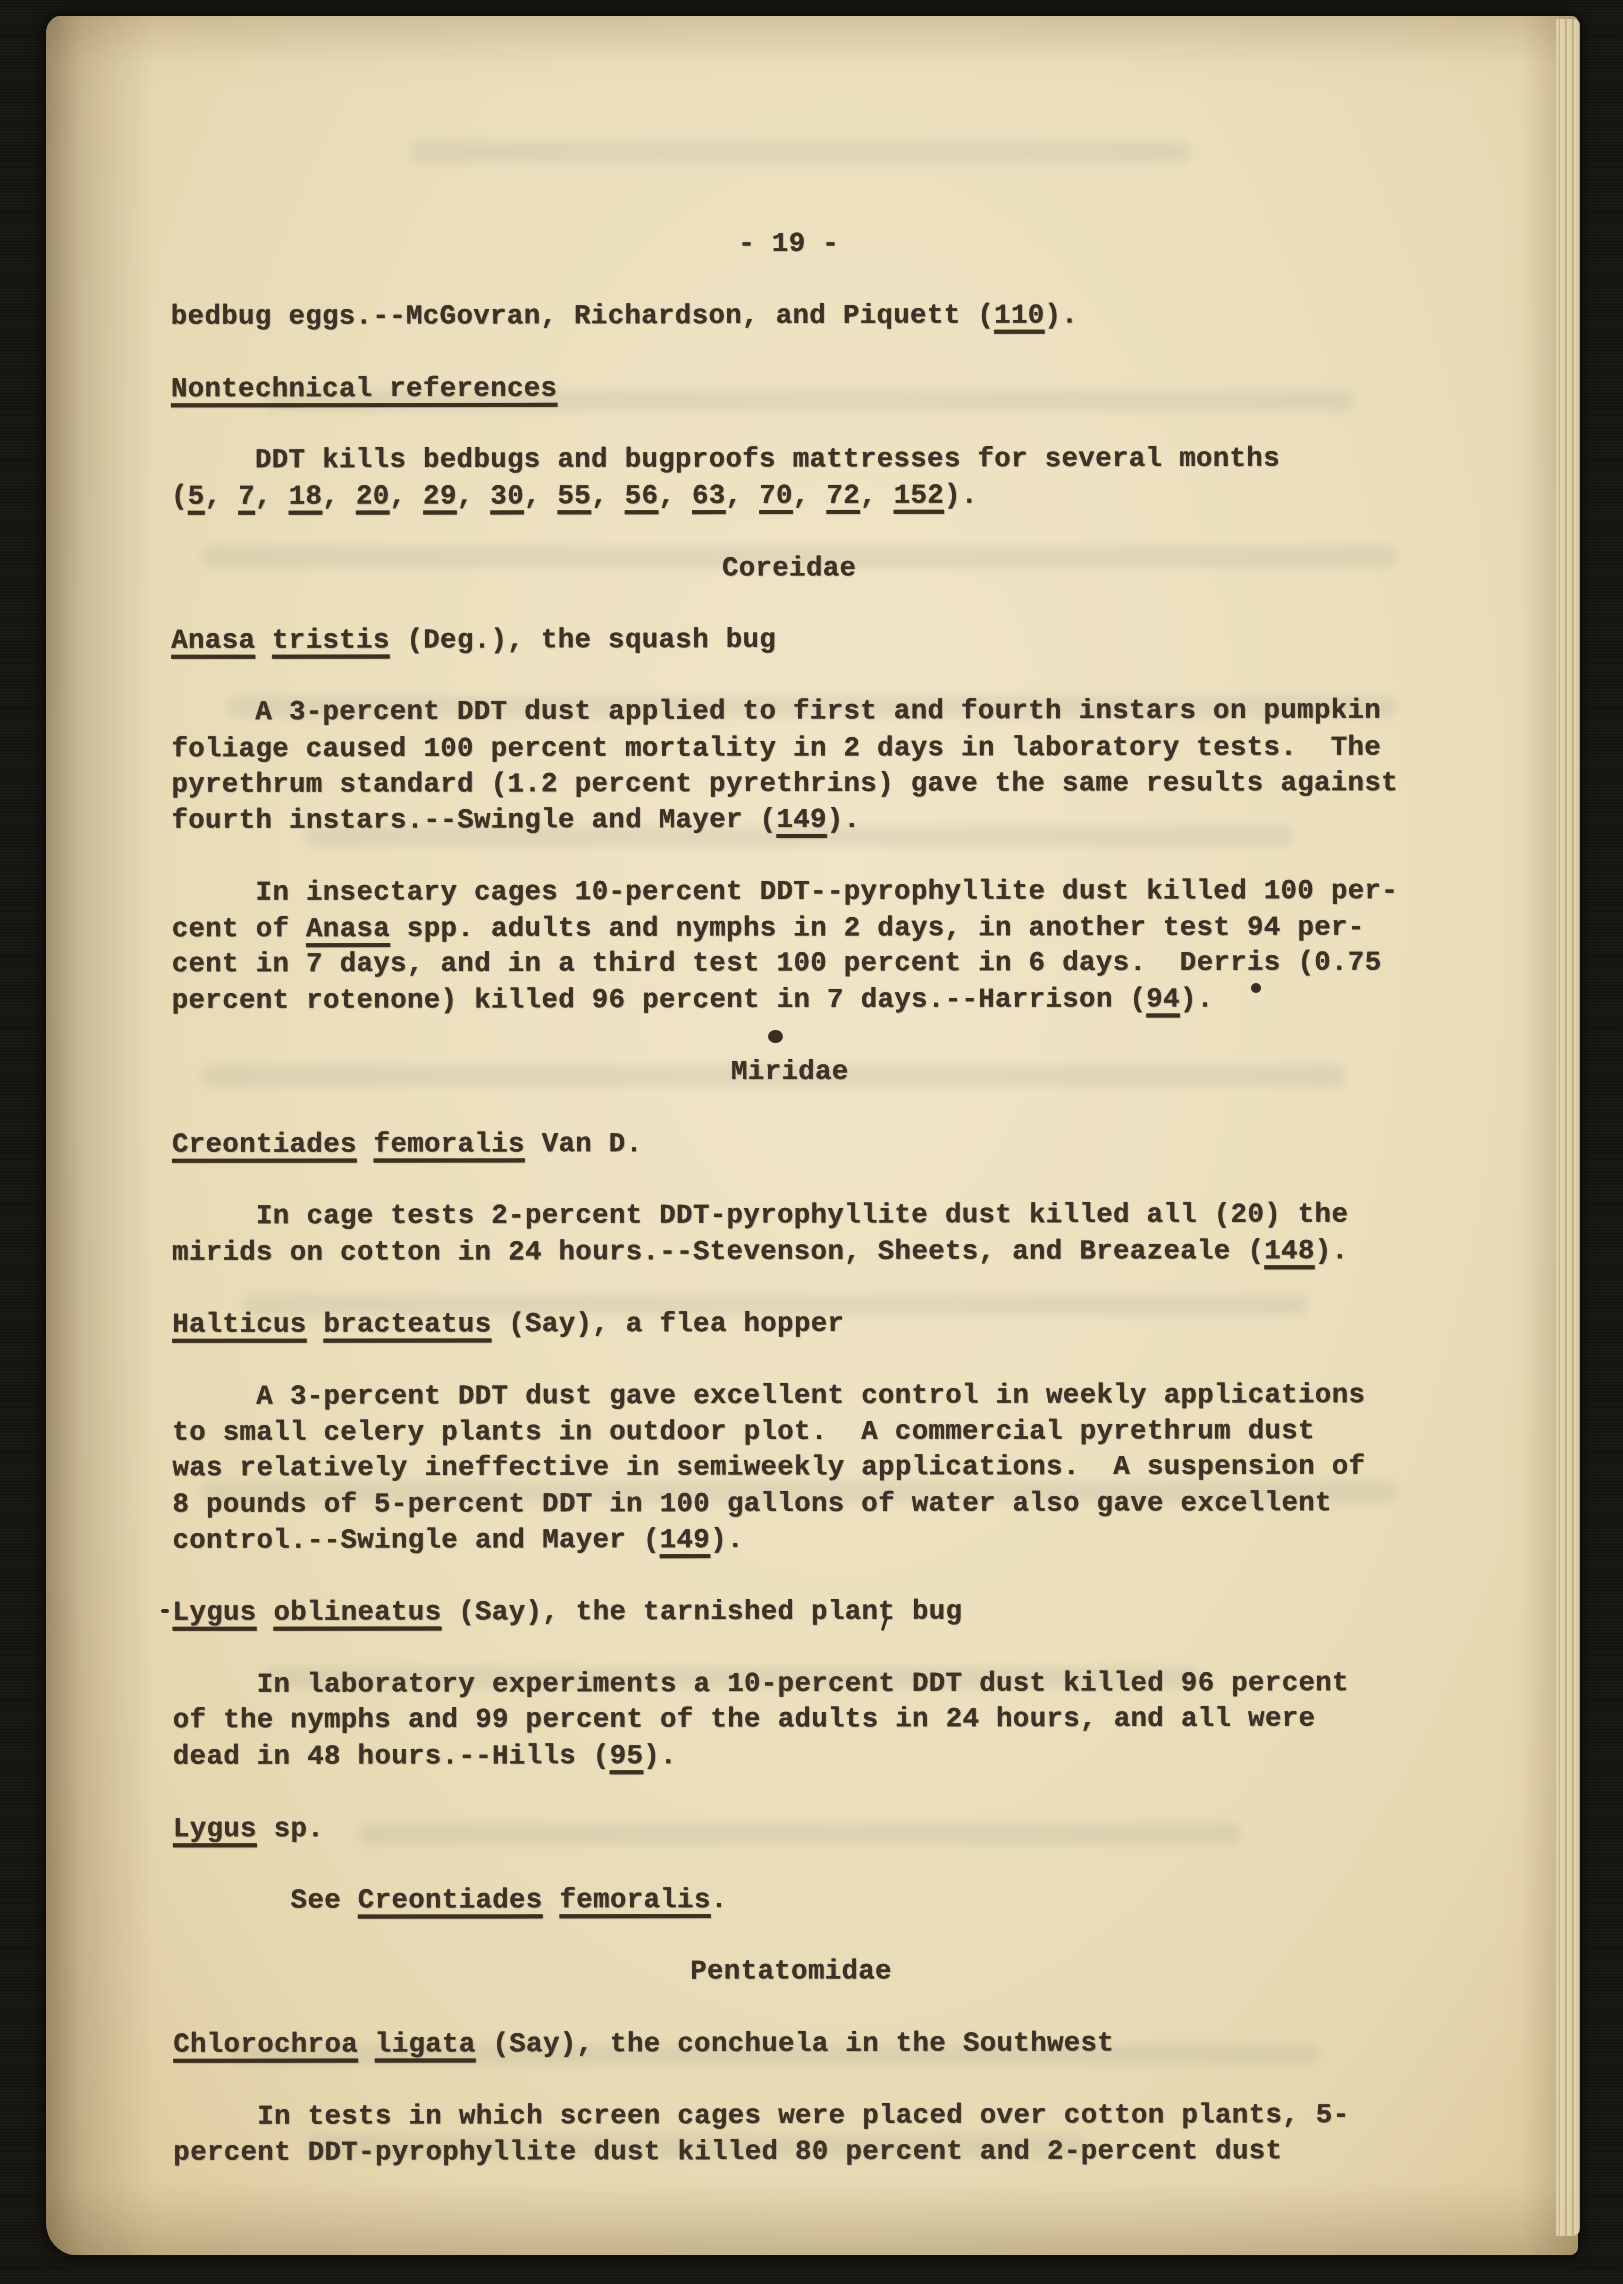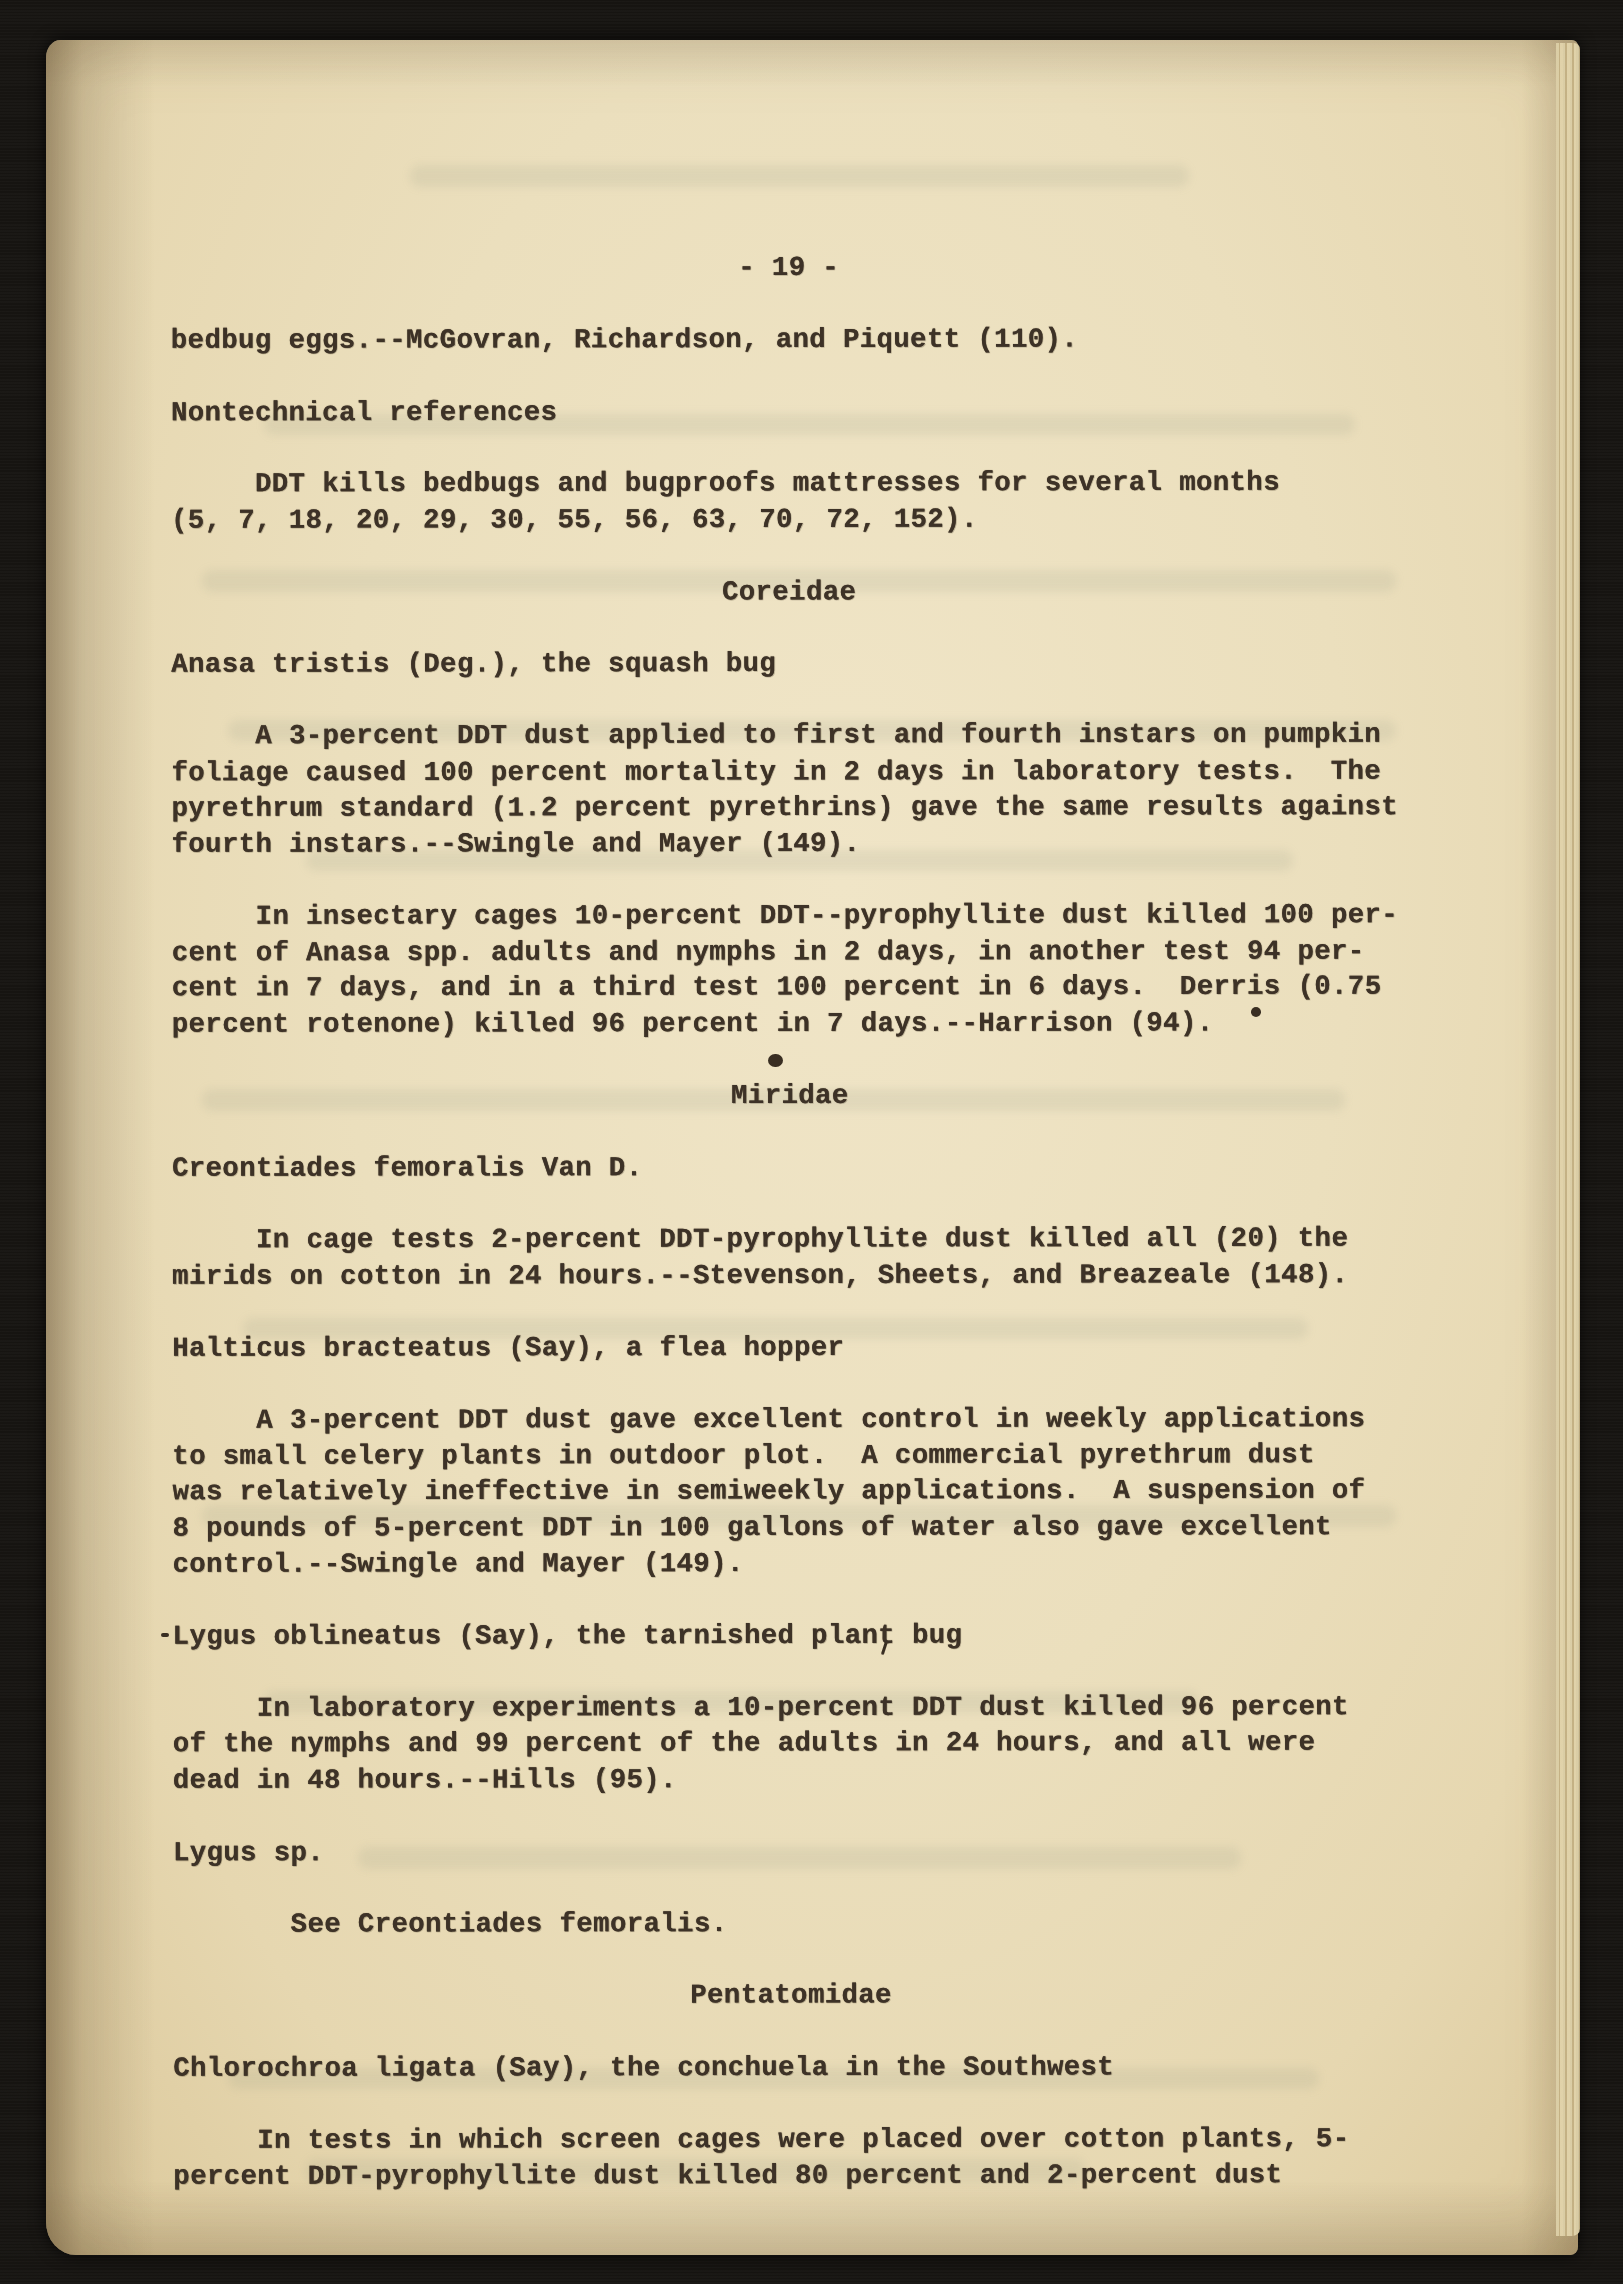--- a/index.html
+++ b/index.html
@@ -14,21 +14,20 @@
     background:
       repeating-linear-gradient(0deg, rgba(255,255,255,0.02) 0 1.6px, rgba(0,0,0,0) 1.6px 3.1px),
       #161411;
   }
   .page {
     position:absolute; left:46px; top:15.6px; right:45px; bottom:29px;
     border-radius:14.5px 6.2px 7.3px 30px / 17.7px 6.2px 8.3px 33px;
     background:
       radial-gradient(ellipse at 52% 38%, #f0e5c7 0%, #ebdfbd 45%, #e6d7b0 75%, #dcc99c 97%);
     box-shadow: inset 0 0 73px rgba(120,95,55,0.22), 0 0 15.6px rgba(0,0,0,0.8);
-    margin-top: 24px;
   }
   
   .page::before {
     content:""; position:absolute; inset:0; border-radius:inherit; pointer-events:none;
     background:
       linear-gradient(90deg, rgba(72,52,26,0.40) 0px, rgba(72,52,26,0.16) 36px, rgba(72,52,26,0) 109px),
       linear-gradient(270deg, rgba(95,72,40,0.22) 0px, rgba(95,72,40,0) 57px),
       linear-gradient(0deg, rgba(85,63,35,0.16) 0px, rgba(85,63,35,0) 73px),
       linear-gradient(180deg, rgba(85,63,35,0.10) 0px, rgba(85,63,35,0) 47px);
   }
@@ -44,20 +43,21 @@
     color:#3d3227; white-space:pre;
     text-shadow:0 0 0.8px rgba(61,48,32,0.85), 0.8px 0.8px 0.5px rgba(61,48,32,0.22);
     letter-spacing:0.3px;
     transform:rotate(-0.08deg);
   }
   .line { min-height:36px; }
   .line.center { text-align:center; }
   .line:nth-child(5n) { transform:translateY(0.5px); }
   .line:nth-child(7n) { transform:translateY(-0.5px); }
   .u {
+    text-decoration:underline;
     text-decoration-thickness:3.6px;
     text-underline-offset:7.3px;
     text-decoration-color:rgba(58,46,30,0.9);
   }
   
   .bleed {
     position:absolute; background:rgba(143,150,126,0.14);
     filter:blur(4.2px); border-radius:10.4px; pointer-events:none;
   }
   .speck { position:absolute; background:#392e22; border-radius:50%; filter:blur(0.3px); }

